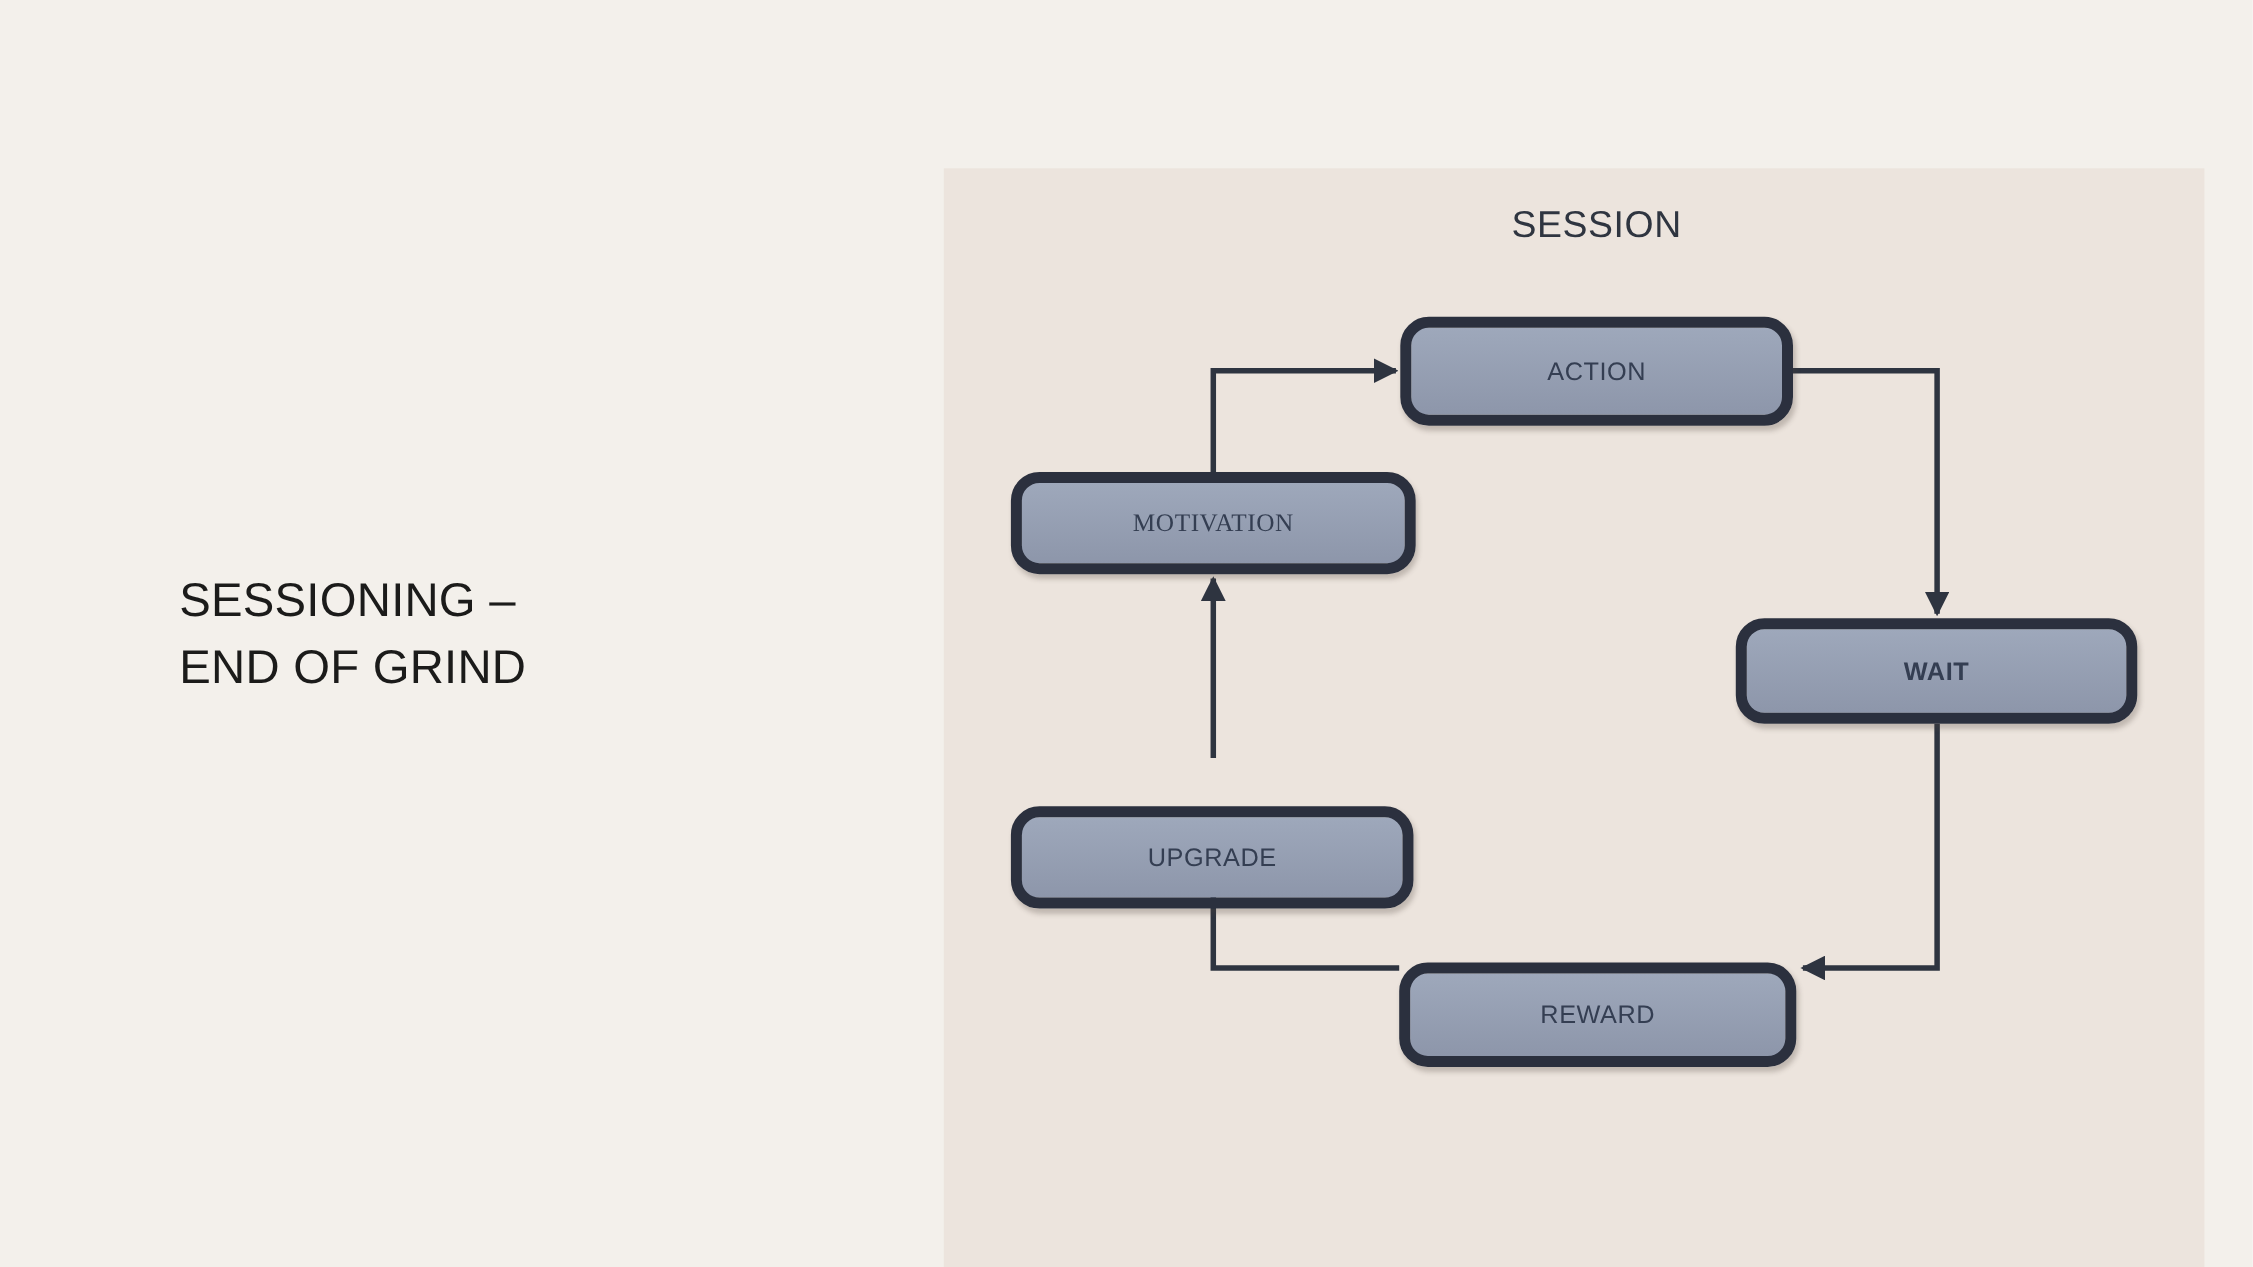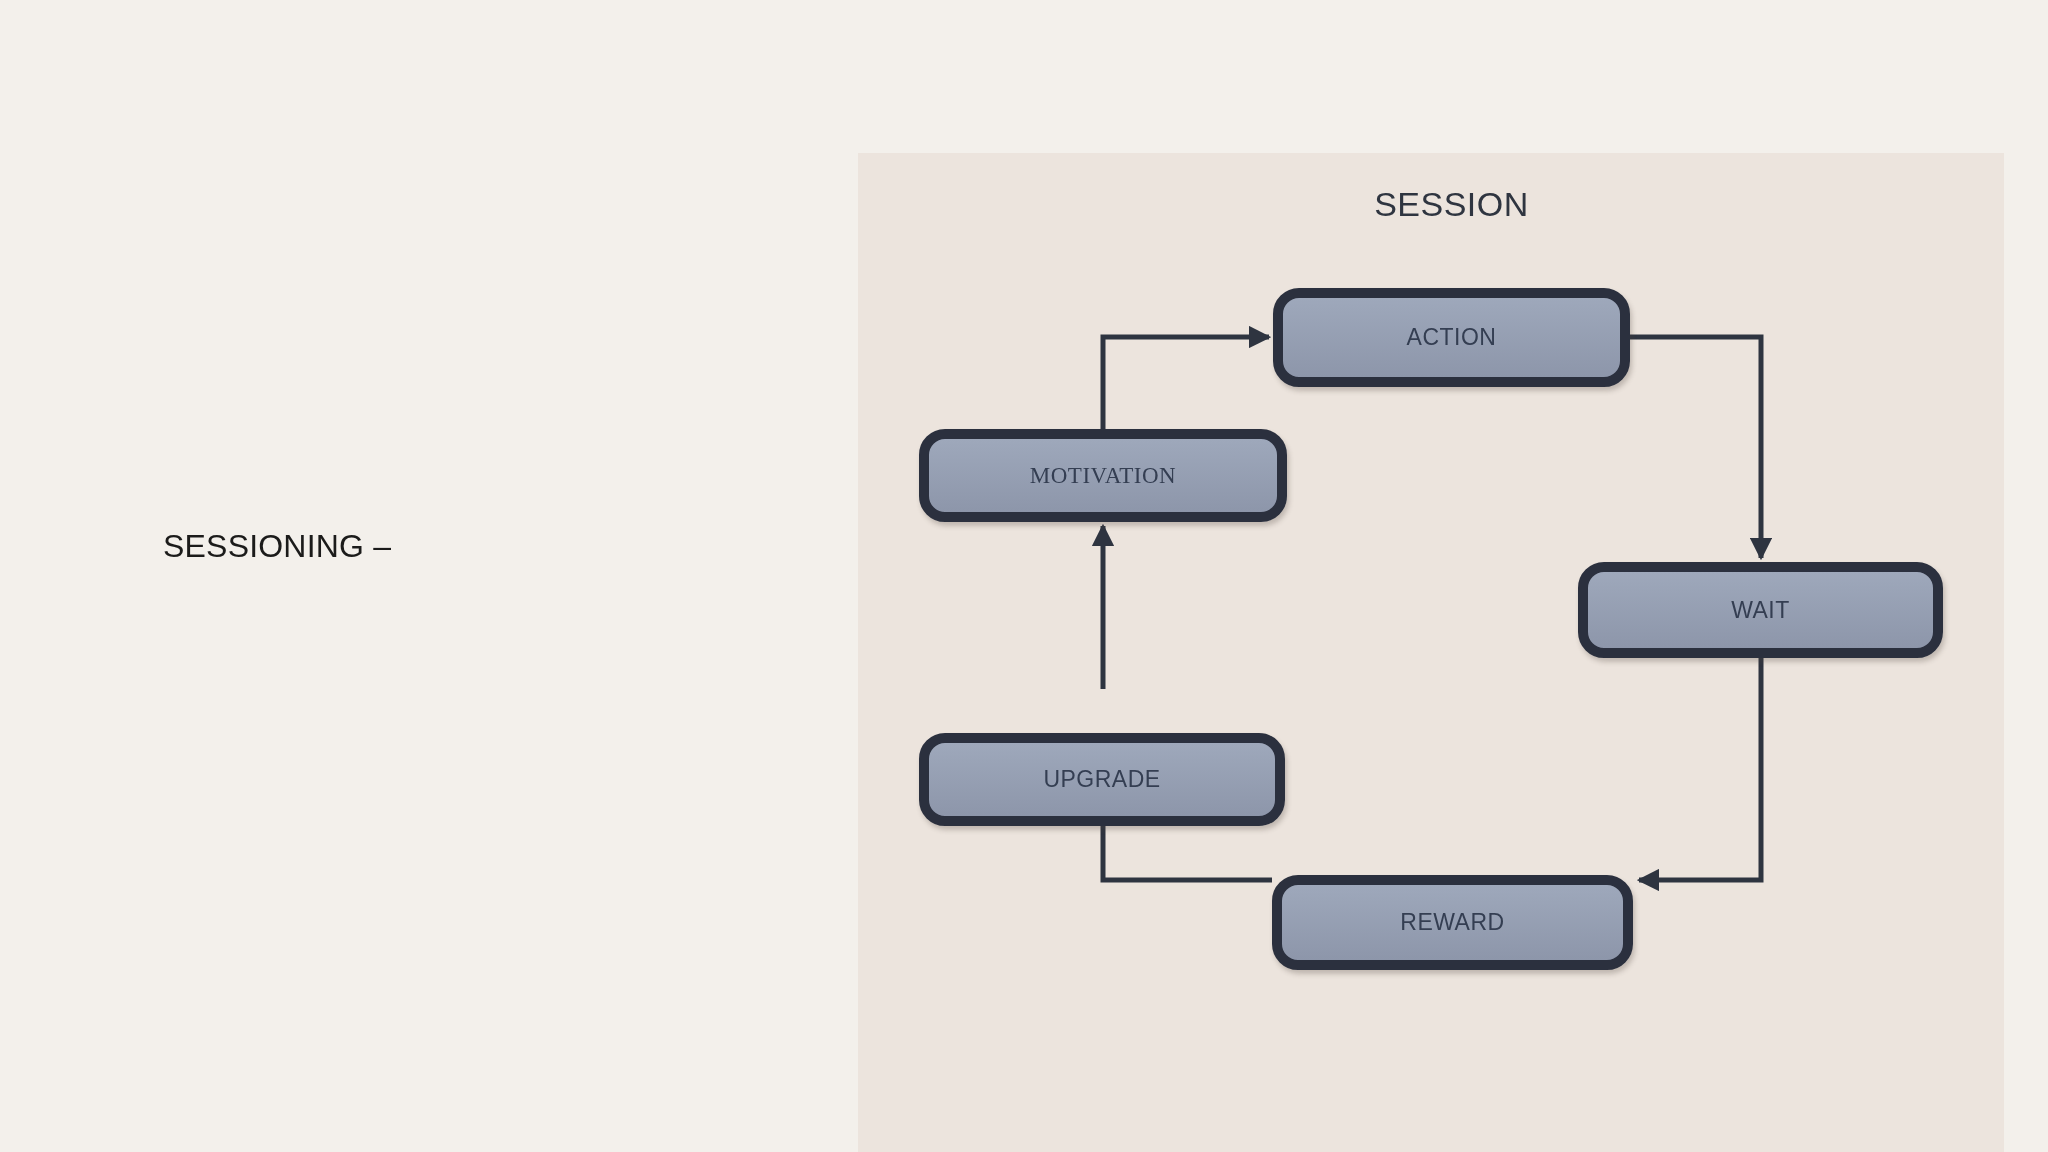--- a/index.html
+++ b/index.html
@@ -15,21 +15,21 @@
   .slide {
     position: relative;
     width: 2048px;
     height: 1152px;
     background: var(--page-bg, #f3f0eb);
   }
   .slide-title {
     position: absolute;
     left: 163px;
     top: 516px;
-    font-size: 32px;
+    font-size: 43px;
     line-height: 61px;
     letter-spacing: 0.2px;
     color: var(--title-text, #1b1b1a);
     white-space: nowrap;
   }
   .panel {
     position: absolute;
     left: 858px;
     top: 153px;
     width: 1146px;
@@ -55,21 +55,21 @@
     display: flex;
     align-items: center;
     justify-content: center;
     font-size: 23px;
     letter-spacing: 0.5px;
     color: var(--node-text, #343e52);
     box-shadow: 2px 4px 5px rgba(80, 70, 60, 0.28);
   }
   .node-action     { left: 415px; top: 135px; width: 357px; height: 99px; }
   .node-motivation { left:  61px; top: 276px; width: 368px; height: 93px; font-family: Liberation Serif, serif; }
-  .node-wait       { left: 720px; top: 409px; width: 365px; height: 96px; }
+  .node-wait       { left: 720px; top: 409px; width: 365px; height: 96px; font-weight: bold; }
   .node-upgrade    { left:  61px; top: 536px; width: 366px; height: 93px; margin-top: 44px; }
   .node-reward     { left: 414px; top: 680px; width: 361px; height: 95px; margin-top: 42px; }
   .edges-svg {
     position: absolute;
     left: 0;
     top: 0;
     width: 1146px;
     height: 871px;
   }
   .edge {
@@ -81,20 +81,21 @@
     fill: var(--arrow, #2e3440);
   }
 </style>
 </head>
 <body>
 
 <div class="slide">
 
   <div class="slide-title">
     <div>SESSIONING –</div>
+    <div>END OF GRIND</div>
   </div>
 
   <div class="panel">
 
     <div class="session-label">SESSION</div>
 
     <svg class="edges-svg" viewBox="0 0 1146 871" xmlns="http://www.w3.org/2000/svg">
       <defs>
         <marker id="arrowhead" viewBox="0 0 10 10" refX="9" refY="5" markerWidth="4.5" markerHeight="4.5" orient="auto">
           <path class="arrow-head" d="M 0 0 L 10 5 L 0 10 z"></path>

